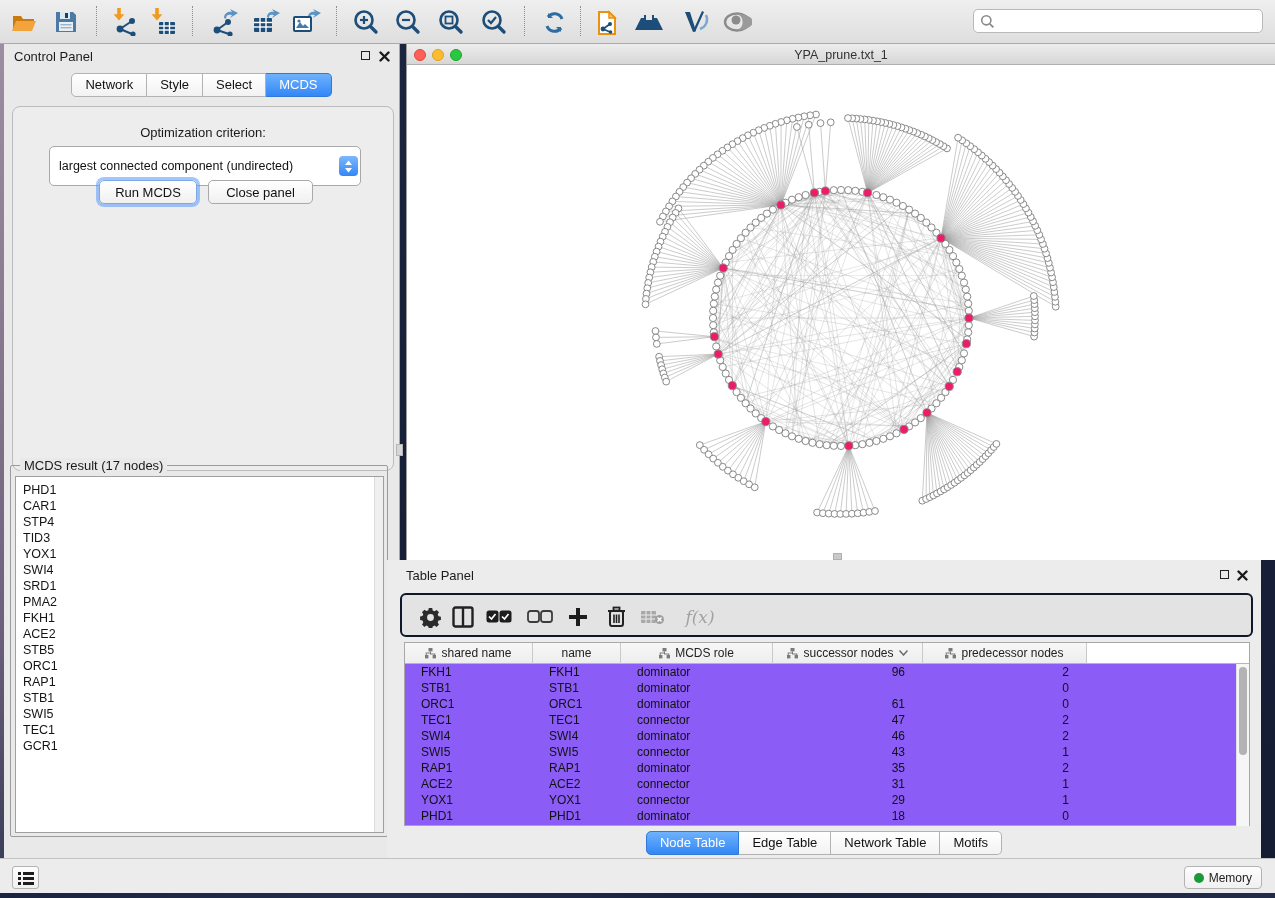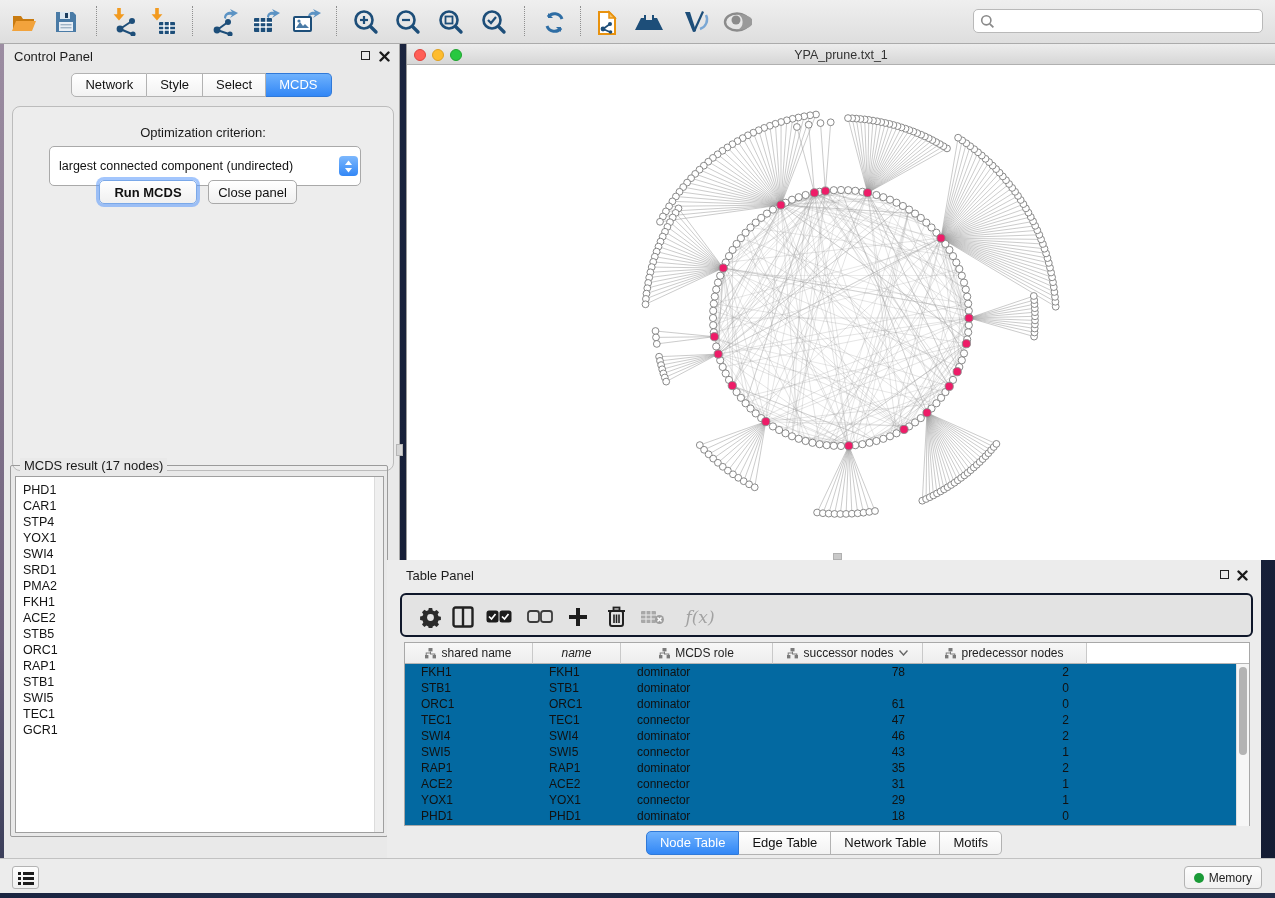--- a/index.html
+++ b/index.html
@@ -29,22 +29,22 @@
   .seg { display:inline-block; vertical-align:top; padding:3px 13px 4px; font-size:13px; color:#111; background:linear-gradient(#ffffff,#f2f2f2); border:1px solid #b2b2b2; border-left:none; cursor:pointer; }
   .seg:first-child { border-left:1px solid #b2b2b2; border-radius:5px 0 0 5px; }
   .seg:last-child { border-radius:0 5px 5px 0; }
   .seg.active { background:linear-gradient(#6fb2fd,#3287f6); color:#fff; border-color:#3079d8; }
   #cp-inner { position:absolute; left:8px; top:62px; width:382px; height:365px; background:#ededed; border:1px solid #bcbcbc; border-radius:8px; }
   #opt-label { position:absolute; left:0; top:18px; width:100%; text-align:center; font-size:13px; color:#1a1a1a; }
   #opt-select { position:absolute; left:36px; top:39px; width:312px; height:40px; background:#fff; border:1px solid #a9a9a9; border-radius:5px; display:flex; align-items:center; cursor:pointer; }
   #opt-select .val { flex:1; font-size:12.5px; color:#111; padding-left:9px; white-space:nowrap; }
   #opt-select .step { width:19px; height:20px; margin-right:2px; border-radius:4px; background:linear-gradient(#7db8fd,#3287f6); display:flex; align-items:center; justify-content:center; }
   .pbtn { position:absolute; height:24px; background:linear-gradient(#ffffff,#f0f0f0); border:1px solid #a9a9a9; border-radius:5px; font-size:13px; color:#111; font-family:"Liberation Sans",sans-serif; cursor:pointer; }
-  #btn-run { left:86px; top:73px; width:98px; border-color:#7aa8e8; box-shadow:0 0 0 3px rgba(88,152,251,.55);font-weight:bold; }
-  #btn-close { left:195px; top:73px; width:89px; }
+  #btn-run { left:86px; top:73px; width:98px; border-color:#7aa8e8; box-shadow:0 0 0 3px rgba(88,152,251,.55); }
+  #btn-close { left:195px; top:73px; width:105px; }
   #mcds-group { position:absolute; left:6px; top:421px; width:378px; height:372px; border:1px solid #9b9b9b; border-radius:2px; }
   #mcds-legend { position:absolute; left:9px; top:-8px; background:#e9e9e9; padding:0 4px; font-size:13px; color:#1a1a1a; }
   #mcds-list { position:absolute; left:4px; top:10px; width:369px; height:357px; background:#fff; border:1px solid #9f9f9f; overflow:hidden; }
   #mcds-scroll { position:absolute; right:0; top:0; width:9px; height:100%; background:#efefef; border-left:1px solid #dcdcdc; }
   #mcds-list ul { list-style:none; padding:5px 0 0 7px; }
   #mcds-list li { font-size:12.5px; line-height:16px; color:#141414; }
 
   
   #netwin { left:406px; top:44px; width:869px; height:516px; border-left:1px solid #9b9b9b; }
   #net-titlebar { position:absolute; left:0; top:0; width:100%; height:21px; background:linear-gradient(#ededed,#d6d6d6); border-bottom:1px solid #b0b0b0; }
@@ -55,21 +55,21 @@
   #split-v { position:absolute; left:396px; top:444px; width:7px; height:12px; background:#d6d6d6; border:1px solid #b5b5b5; }
 
   
   #tpanel { left:387px; top:560px; width:874px; height:298px; background:#ececec; }
   #tp-title { position:absolute; left:19px; top:8px; font-size:13px; color:#1c1c1c; }
   #tp-toolbar { position:absolute; left:13px; top:33px; width:853px; height:44px; background:#e3e3e3; border:2px solid #0f172a; border-radius:6px; }
   .tpi { position:absolute; top:8px; width:28px; height:28px; background:transparent; border:none; display:flex; align-items:center; justify-content:center; cursor:pointer; }
   .tpi.disabled { cursor:default; }
   #fx-label { font-family:"DejaVu Serif",serif; font-style:italic; font-size:17px; color:#a2a2a2; }
 
-  #ntable { position:absolute; left:17px; top:82px; width:846px; height:184px; background:#0369a1; border:1px solid #a8a8a8; }
+  #ntable { position:absolute; left:17px; top:82px; width:846px; height:184px; background:#8b5cf6; border:1px solid #a8a8a8; }
   #thead { position:absolute; left:0; top:0; height:21px; width:100%; display:flex; }
   .th { height:21px; background:linear-gradient(#f7f7f7,#ededed); border-right:1px solid #c9c9c9; border-bottom:1px solid #b5b5b5; display:flex; align-items:center; justify-content:center; gap:5px; font-size:12px; color:#222; }
   .th.fill { background:#fff; border-right:none; }
   #tbody { position:absolute; left:0; top:21px; width:833px; }
   .tr { display:flex; height:16px; }
   .td { font-size:12px; color:#111; line-height:16px; white-space:nowrap; overflow:hidden; }
   .td.num { text-align:right; }
   #tscroll { position:absolute; right:0; top:21px; width:13px; height:162px; background:#f6f6f6; border-left:1px solid #e0e0e0; }
   #tthumb { position:absolute; left:2px; top:3px; width:8px; height:88px; background:#b3b3b3; border-radius:4px; }
 
@@ -274,20 +274,21 @@
       <button class="pbtn" id="btn-run">Run MCDS</button>
       <button class="pbtn" id="btn-close">Close panel</button>
     </div>
     <div id="mcds-group">
       <div id="mcds-legend">MCDS result (17 nodes)</div>
       <div id="mcds-list">
         <ul>
             <li>PHD1</li>
             <li>CAR1</li>
             <li>STP4</li>
+            <li>TID3</li>
             <li>YOX1</li>
             <li>SWI4</li>
             <li>SRD1</li>
             <li>PMA2</li>
             <li>FKH1</li>
             <li>ACE2</li>
             <li>STB5</li>
             <li>ORC1</li>
             <li>RAP1</li>
             <li>STB1</li>
@@ -1144,21 +1145,21 @@
             <svg width="11" height="11" viewBox="0 0 11 11">
               <g fill="#7a7a7a">
                 <rect x="3.5" y="0" width="4" height="3.4"></rect>
                 <rect x="0" y="7" width="3.4" height="3.4"></rect>
                 <rect x="7.6" y="7" width="3.4" height="3.4"></rect>
                 <path d="M5 3.4 h1 v2 h-4.3 v1.6 h-1 v-2.6 h4.3z M6 3.4 v2 h4.3 v1.6 h-1 v-0.6 h-4.3 v-3z" fill="#7a7a7a"></path>
               </g>
             </svg>
             <span>shared name</span>
           </div>
-          <div class="th" style="width: 88px; font-style: italic;">
+          <div class="th" style="width: 88px;">
             <span>name</span>
           </div>
           <div class="th" style="width: 152px;">
             <svg width="11" height="11" viewBox="0 0 11 11">
               <g fill="#7a7a7a">
                 <rect x="3.5" y="0" width="4" height="3.4"></rect>
                 <rect x="0" y="7" width="3.4" height="3.4"></rect>
                 <rect x="7.6" y="7" width="3.4" height="3.4"></rect>
                 <path d="M5 3.4 h1 v2 h-4.3 v1.6 h-1 v-2.6 h4.3z M6 3.4 v2 h4.3 v1.6 h-1 v-0.6 h-4.3 v-3z" fill="#7a7a7a"></path>
               </g>
@@ -1190,21 +1191,21 @@
             </svg>
             <span>predecessor nodes</span>
           </div>
           <div class="th fill" style="flex: 1 1 0%;"></div>
         </div>
       <div id="tbody">
           <div class="tr">
             <div class="td" style="width: 128px; padding: 0px 0px 0px 16px;">FKH1</div>
             <div class="td" style="width: 88px; padding: 0px 0px 0px 16px;">FKH1</div>
             <div class="td" style="width: 152px; padding: 0px 0px 0px 16px;">dominator</div>
-            <div class="td num" style="width: 150px; padding: 0px 18px 0px 0px;">78</div>
+            <div class="td num" style="width: 150px; padding: 0px 18px 0px 0px;">96</div>
             <div class="td num" style="width: 164px; padding: 0px 18px 0px 0px;">2</div>
           </div>
           <div class="tr">
             <div class="td" style="width: 128px; padding: 0px 0px 0px 16px;">STB1</div>
             <div class="td" style="width: 88px; padding: 0px 0px 0px 16px;">STB1</div>
             <div class="td" style="width: 152px; padding: 0px 0px 0px 16px;">dominator</div>
             <div class="td num" style="width: 150px; padding: 0px 18px 0px 0px; margin-top: 32px;">62</div>
             <div class="td num" style="width: 164px; padding: 0px 18px 0px 0px;">0</div>
           </div>
           <div class="tr">

